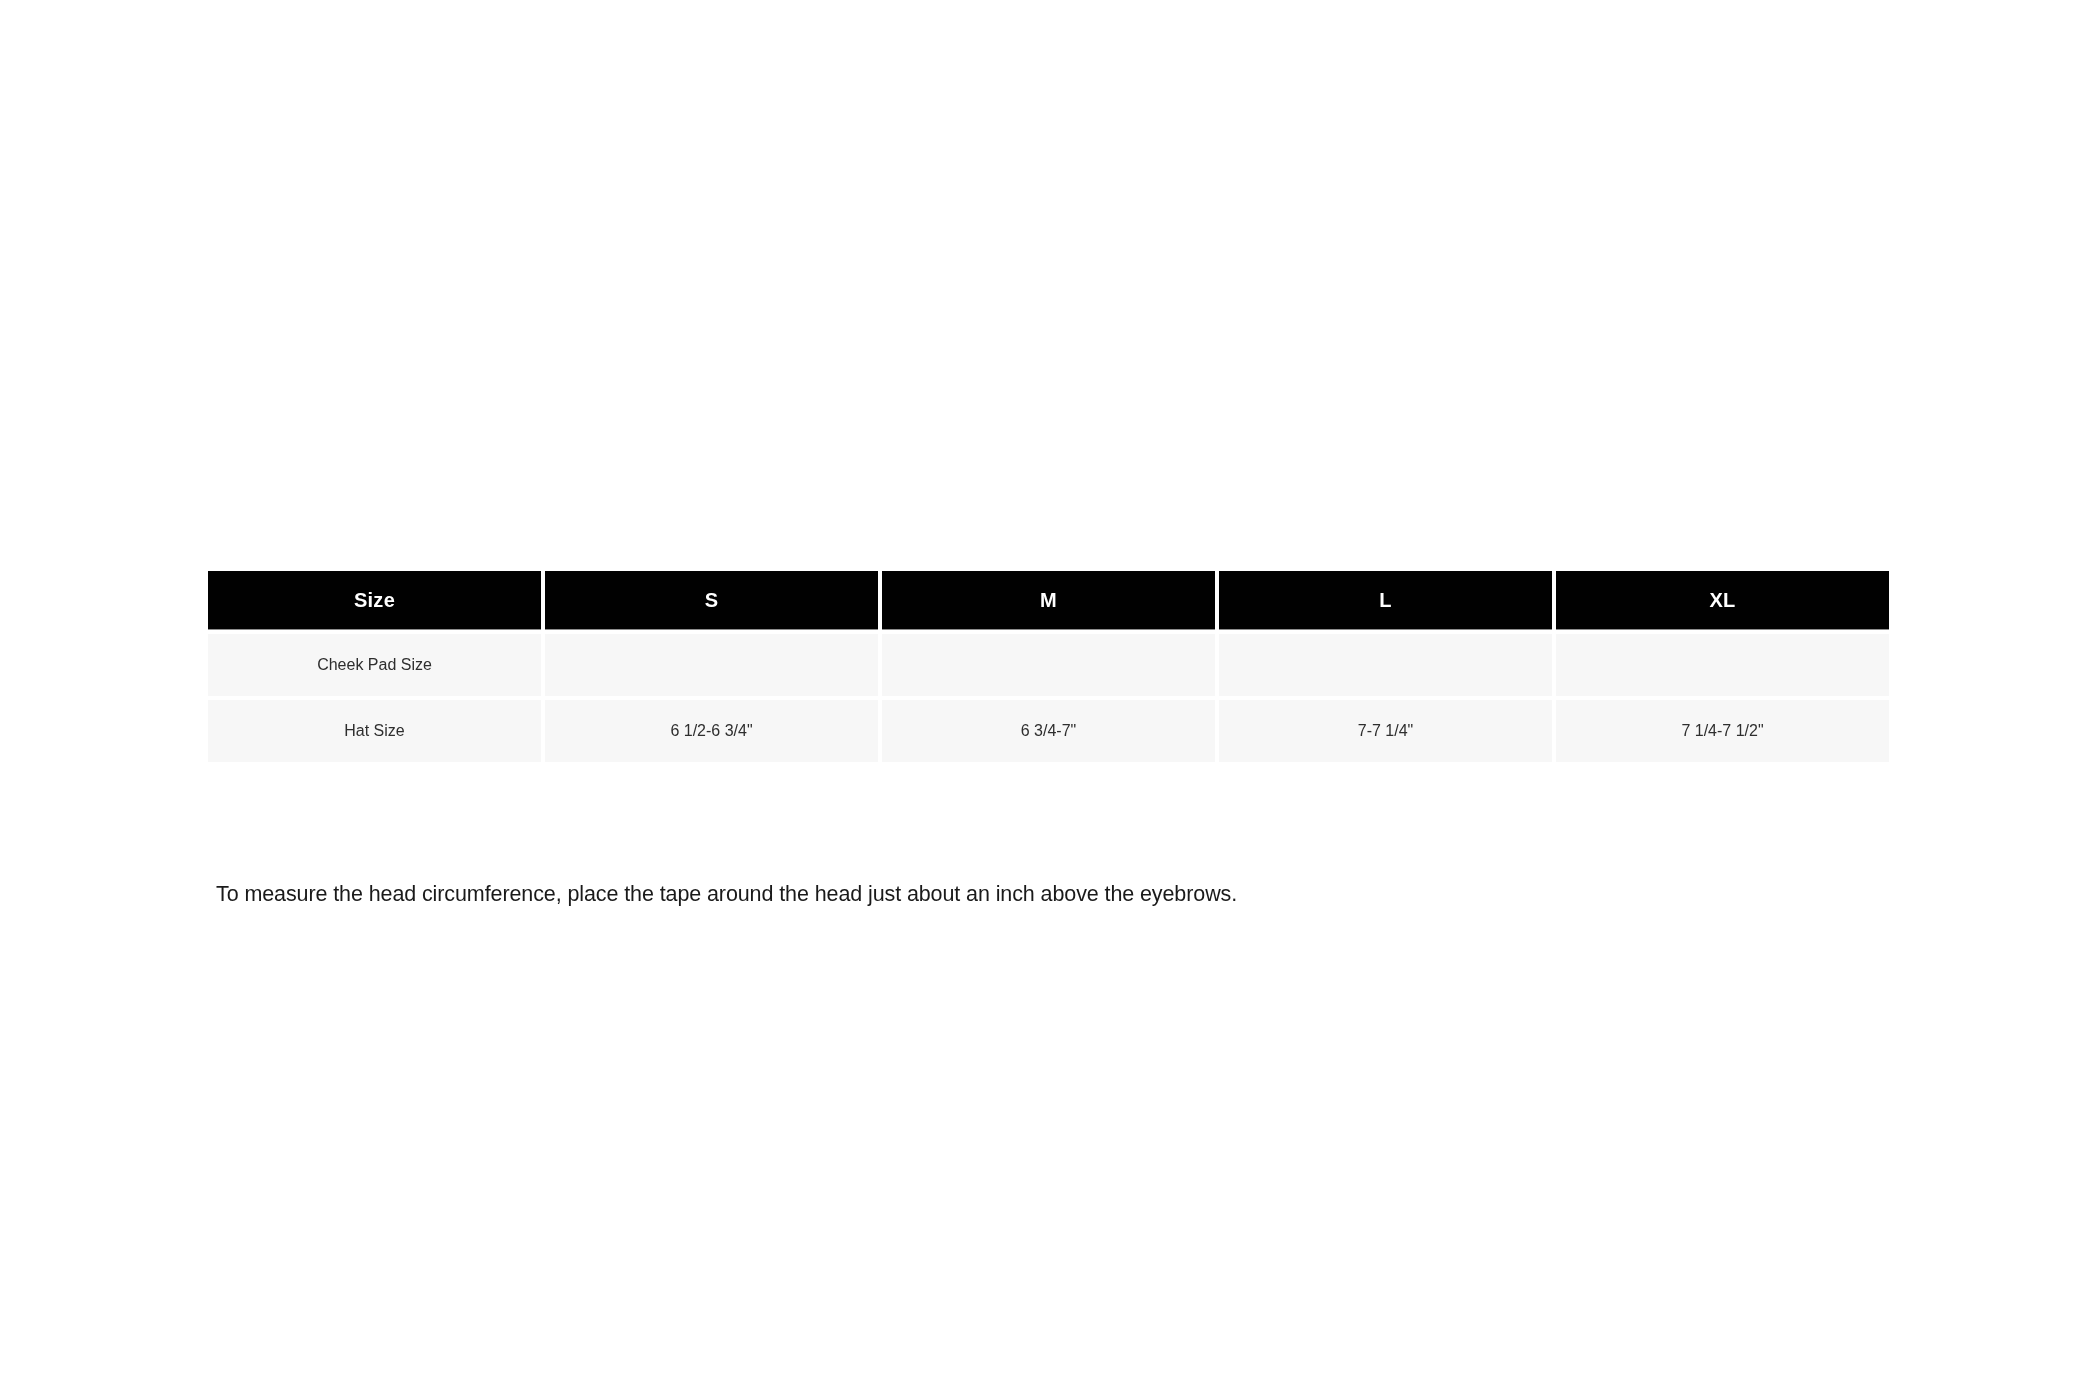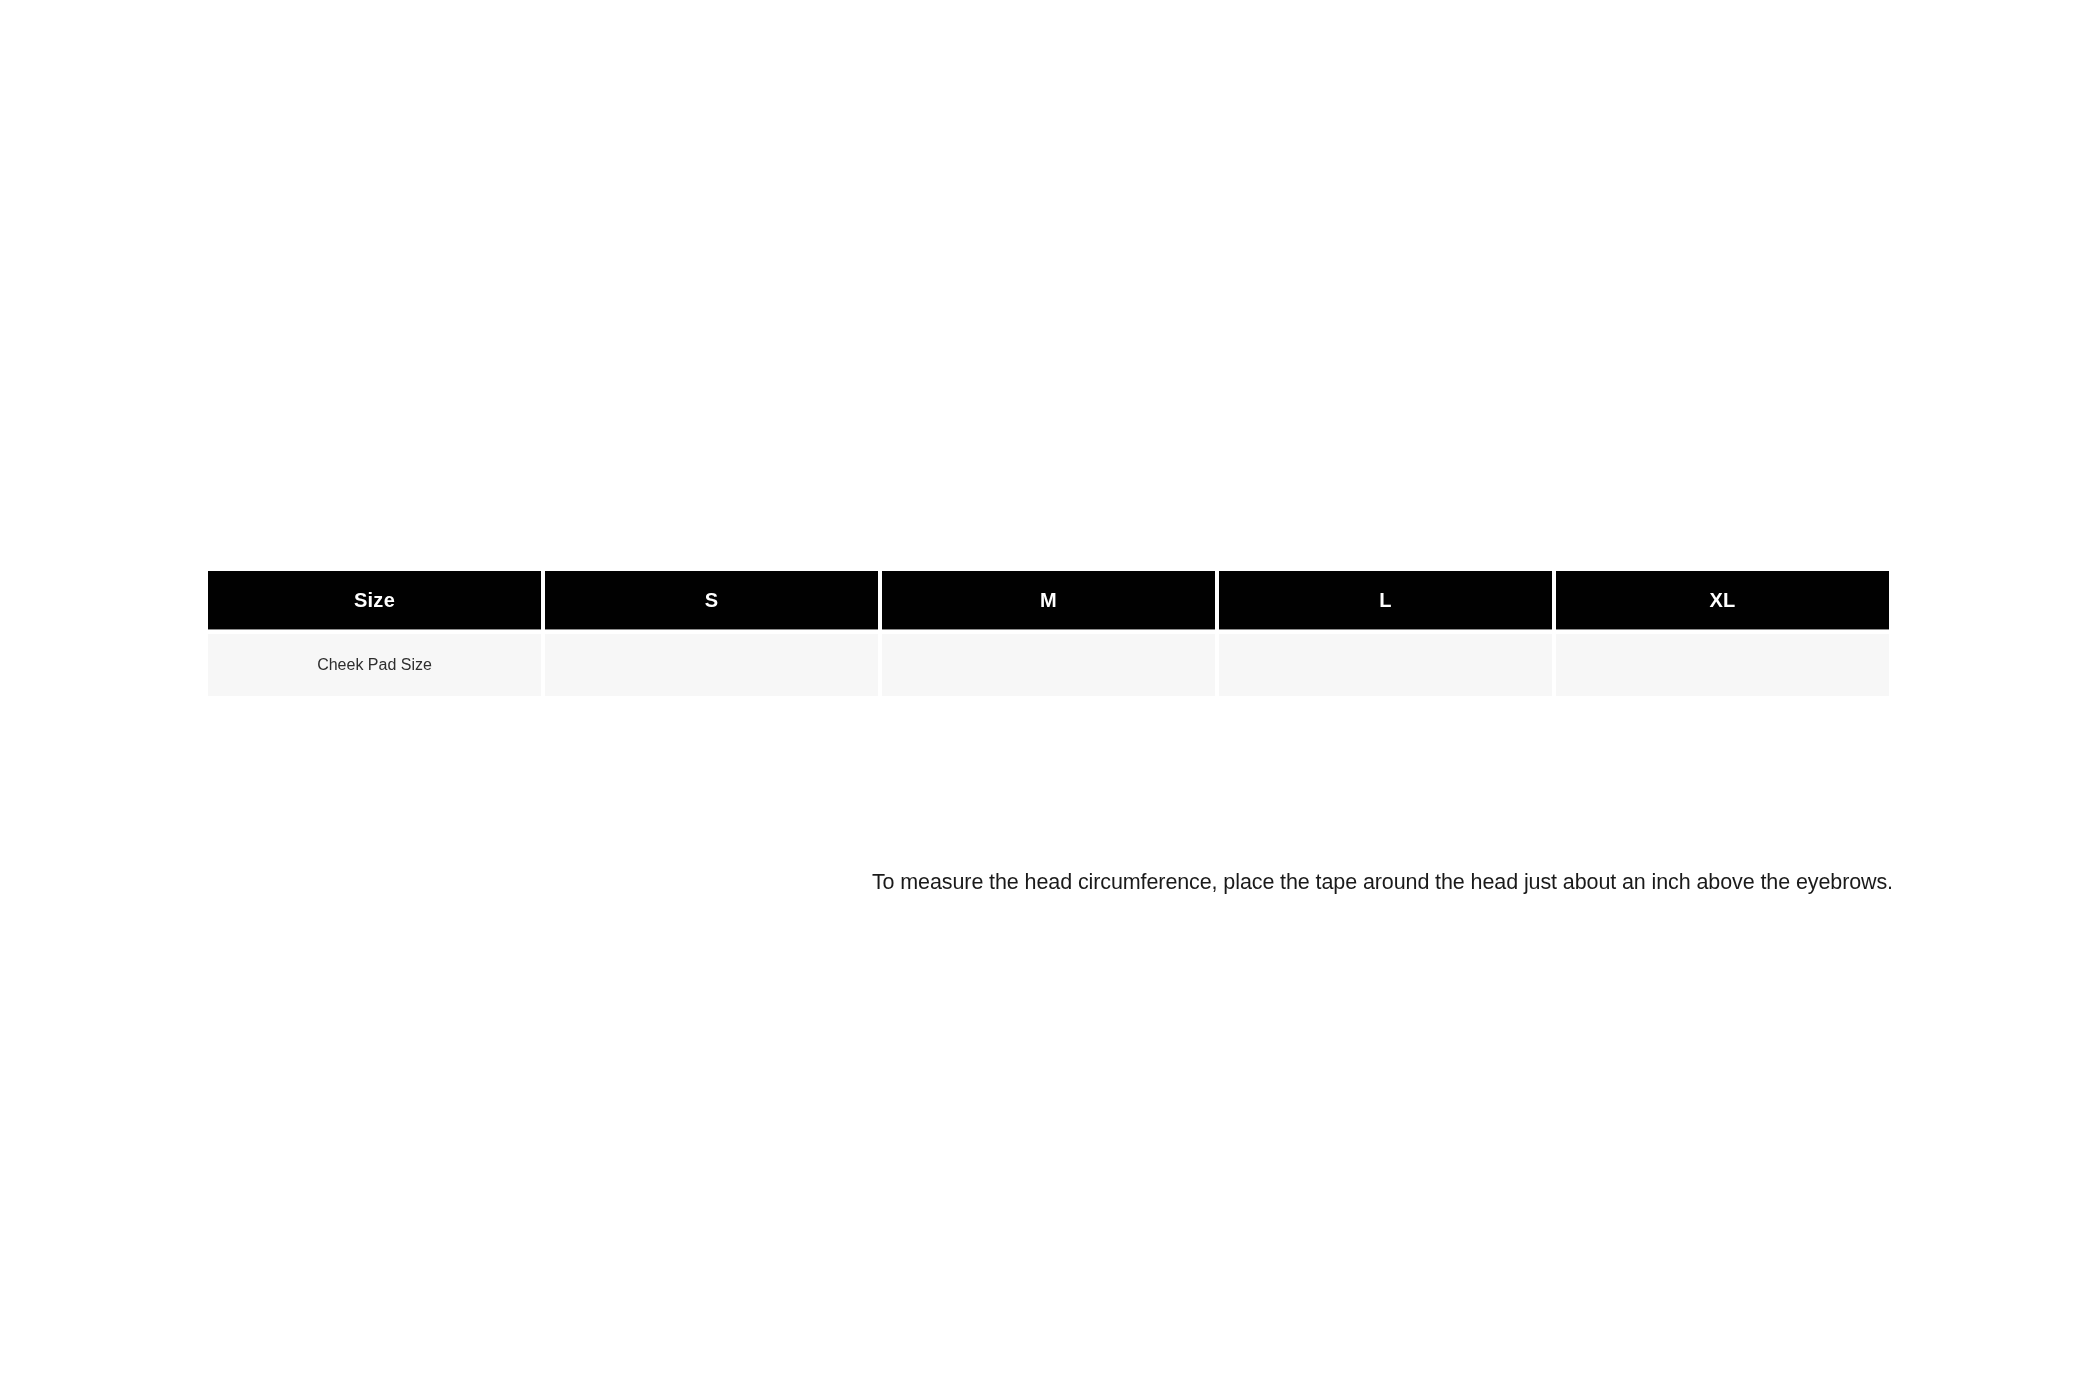--- a/index.html
+++ b/index.html
@@ -60,22 +60,22 @@
     text-align: center;
     margin-left: 3px;
     vertical-align: -2px;
     cursor: pointer;
   }
   .note {
     position: absolute;
     left: 204px;
     top: 870px;
     width: 1689px;
-    margin: 0;
-    text-align: right;
+    margin: 12px;
+    text-align: left;
     font-size: 21.5px;
     letter-spacing: -0.1px;
     color: var(--note-text, #1a1a1a);
   }
 </style>
 </head>
 <body>
 
 <div>
 
@@ -97,18 +97,25 @@
       </tr>
     </thead>
     <tbody>
       <tr>
         <td><span>Cheek Pad Size</span></td>
         <td></td>
         <td></td>
         <td></td>
         <td></td>
       </tr>
+      <tr>
+        <td><span>Hat Size</span></td>
+        <td>6 1/2-6 3/4"</td>
+        <td>6 3/4-7"</td>
+        <td>7-7 1/4"</td>
+        <td>7 1/4-7 1/2"</td>
+      </tr>
     </tbody>
   </table>
 
   <p class="note">To measure the head circumference, place the tape around the head just about an inch above the eyebrows.</p>
 
 </div>
 
 </body></html>

